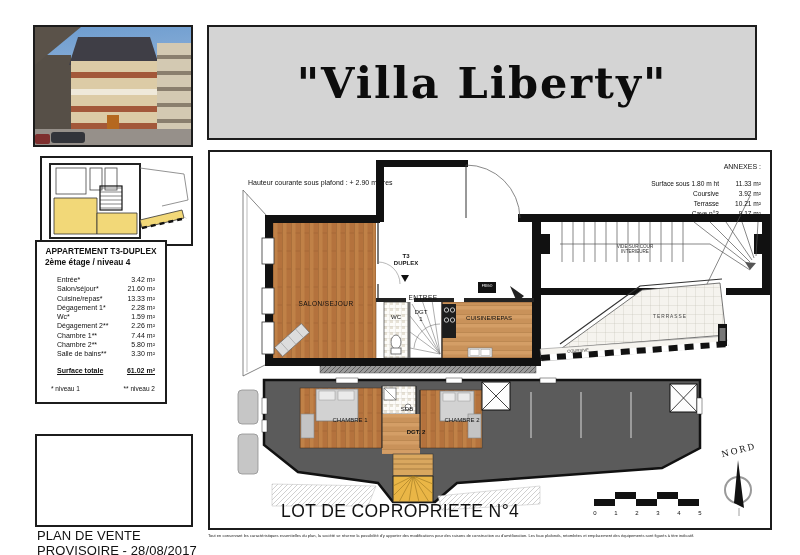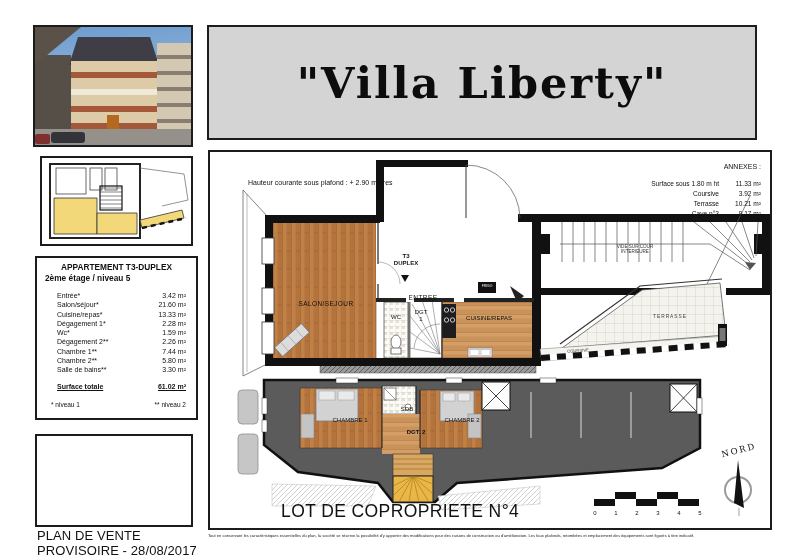--- a/index.html
+++ b/index.html
@@ -19,21 +19,21 @@
   .ph-right{position:absolute;right:0;top:16px;width:34px;height:94px;background:#d3c9b2;
             background-image:repeating-linear-gradient(180deg,transparent 0 12px,#8a7f6e 12px 16px);}
   .ph-door{position:absolute;left:72px;top:88px;width:12px;height:22px;background:#b5681f;}
   .ph-street{position:absolute;left:0;bottom:0;width:100%;height:16px;background:#96908a;}
   .ph-car1{position:absolute;left:16px;bottom:2px;width:34px;height:11px;background:#32343a;border-radius:3px;}
   .ph-car2{position:absolute;left:0;bottom:1px;width:15px;height:10px;background:#7e2f2e;border-radius:2px;}
   .ph-awn{position:absolute;left:0;top:0;width:46px;height:38px;background:#5a5249;
           clip-path:polygon(0 0,100% 0,0 100%);}
   
   .sketch{left:40px;top:156px;width:153px;height:90px;}
-  .info{left:35px;top:256px;width:163px;height:164px;font-size:7px;}
+  .info{left:35px;top:240px;width:132px;height:164px;font-size:7px;}
   .info-title{font-weight:bold;font-size:8.3px;text-align:center;margin-top:4px;}
   .info-sub{font-weight:bold;font-size:8.3px;margin:1px 0 8px 8px;}
   .rooms{margin:0 10px 0 20px;}
   .room-row{display:flex;justify-content:space-between;line-height:9.3px;}
   .total-row{display:flex;justify-content:space-between;margin:8px 10px 0 20px;
              font-weight:bold;}
   .total-row span{text-decoration:underline;}
   .fn-row{display:flex;justify-content:space-between;margin:11px 10px 0 14px;font-size:6.5px;}
   .emptybox{left:35px;top:434px;width:158px;height:93px;}
   .caption{left:37px;top:528px;width:160px;font-size:13px;font-weight:normal;letter-spacing:.1px;}
@@ -93,21 +93,21 @@
       </g>
       <rect x="58" y="28" width="22" height="24" fill="none" stroke="#111" stroke-width="1.2"></rect>
       <polyline points="98,10 142,16 146,42 120,48" fill="none" stroke="#777" stroke-width="0.8"></polyline>
       <polygon points="98,62 140,52 142,60 100,70" fill="#f2d878" stroke="#333" stroke-width="0.8"></polygon>
       <line x1="100" y1="70" x2="144" y2="60" stroke="#111" stroke-width="2.5" stroke-dasharray="5 4"></line>
     </svg>
   </div>
 
   <div class="box info">
     <div class="info-title">APPARTEMENT T3-DUPLEX</div>
-    <div class="info-sub">2ème étage / niveau 5</div>
+    <div class="info-sub">2ème étage / niveau 4</div>
     <div class="rooms">
       <div class="room-row">
           <span>Entrée*</span>
           <span>3.42 m²</span>
         </div>
       <div class="room-row">
           <span>Salon/séjour*</span>
           <span>21.60 m²</span>
         </div>
       <div class="room-row">

